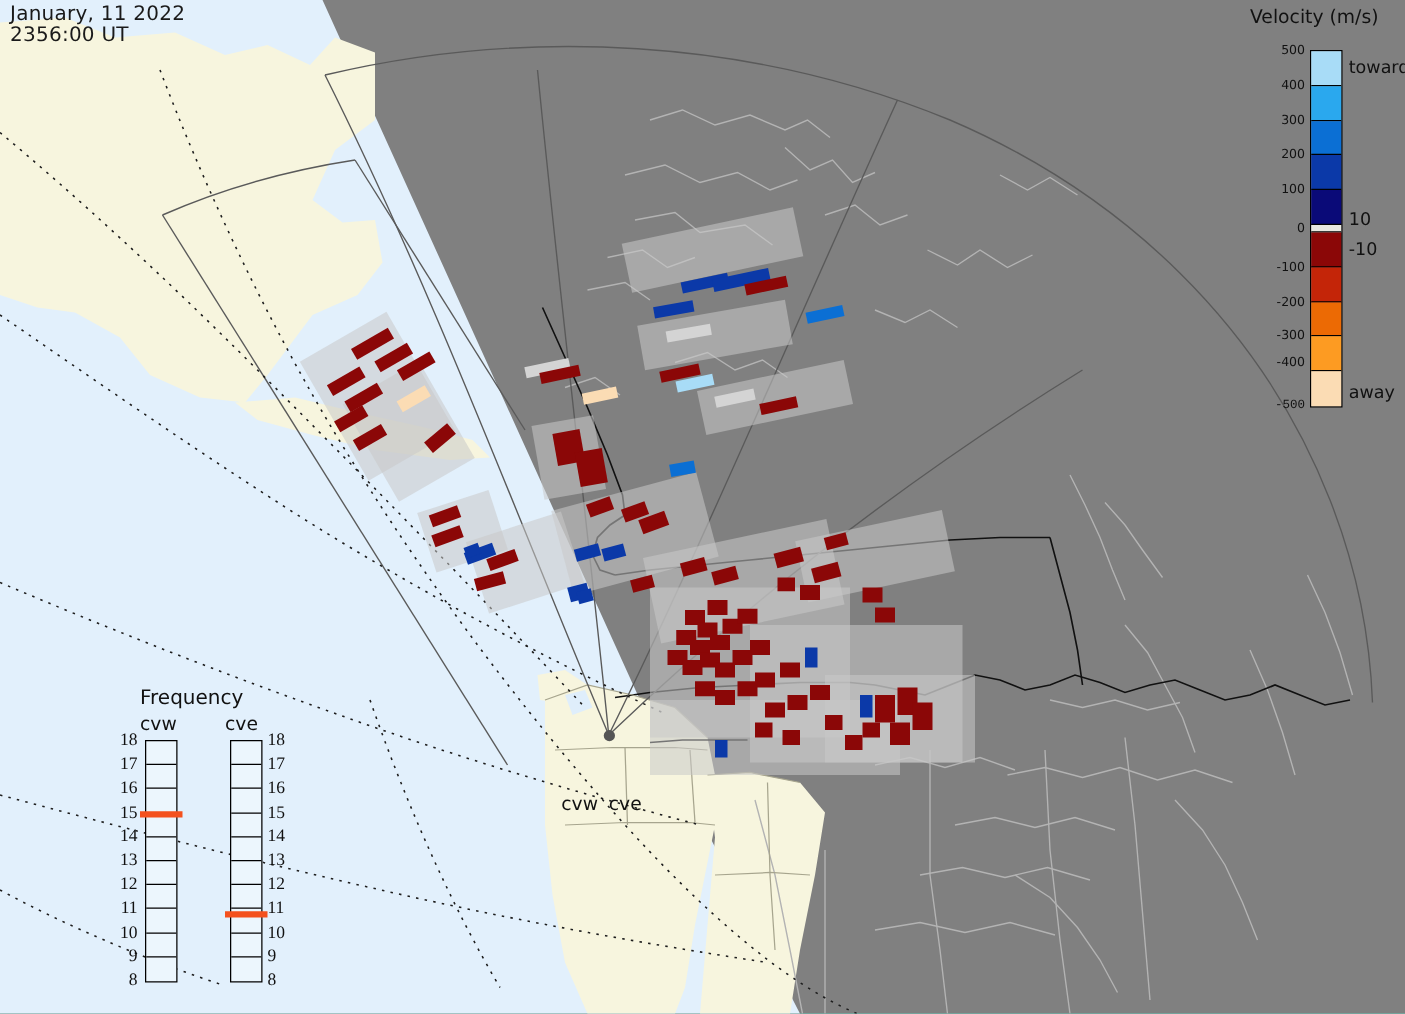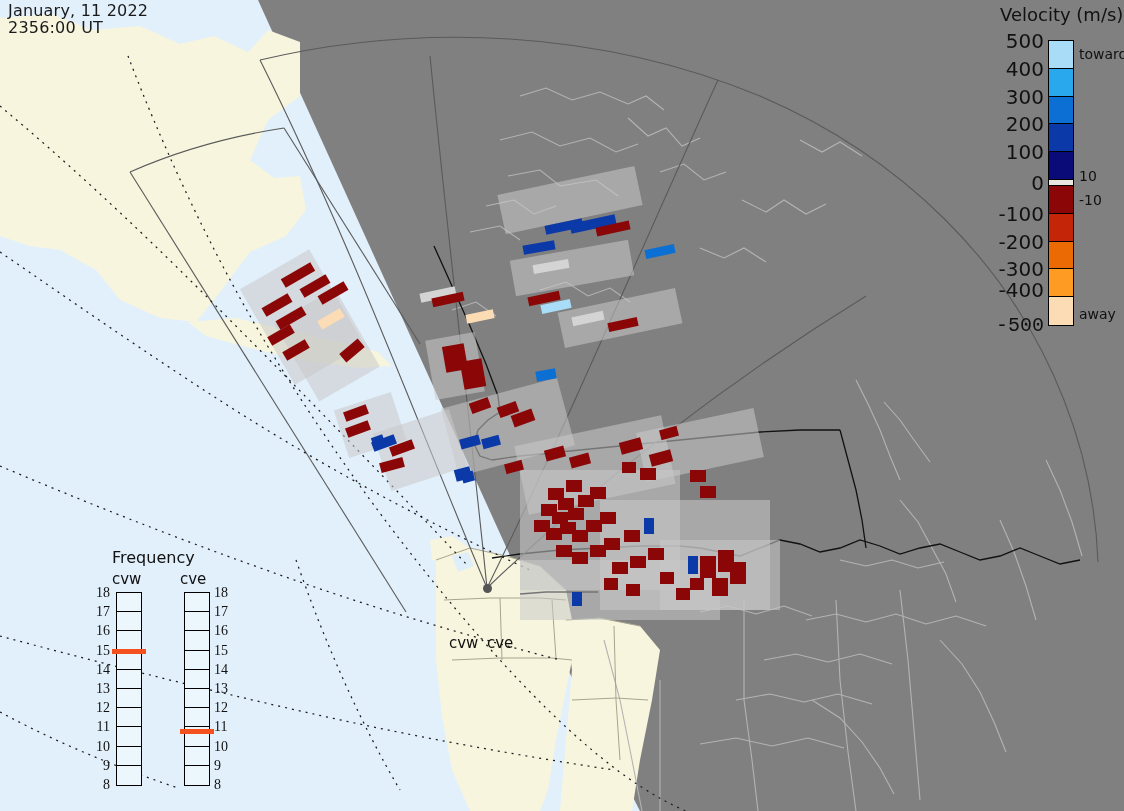--- a/index.html
+++ b/index.html
@@ -13,26 +13,26 @@
   
   .tstamp{position:absolute;left:8px;top:2px;font-size:16px;line-height:17px;
           color:#1a1a1a;font-family:"DejaVu Sans",sans-serif;white-space:pre;letter-spacing:.2px;}
 
   
   .sta-lbl{position:absolute;font-size:15px;color:#111;font-family:"DejaVu Sans",sans-serif;}
   .sta-dot{position:absolute;width:9px;height:9px;border-radius:50%;background:#555;}
 
   
   #cbar{position:absolute;left:985px;top:4px;width:135px;height:330px;}
-  .cb-title{position:absolute;left:15px;top:0px;font-size:18px;color:#111;white-space:nowrap;}
+  .cb-title{position:absolute;left:15px;top:0px;font-size:15px;color:#111;white-space:nowrap;}
   .cb-strip{position:absolute;left:63px;top:36px;width:26px;height:286px;
             border:1px solid #000;box-sizing:border-box;}
   .cb-seg{width:100%;border-bottom:1px solid #000;box-sizing:border-box;}
   .cb-seg:last-child{border-bottom:none;}
-  .cb-tick{position:absolute;right:76px;font-size:20px;color:#111;text-align:right;
+  .cb-tick{position:absolute;right:76px;font-size:10px;color:#111;text-align:right;
            white-space:nowrap;transform:translateY(-50%);}
   .cb-side{position:absolute;left:94px;font-size:14px;color:#111;white-space:nowrap;
            transform:translateY(-50%);}
 
   
   #freq{position:absolute;left:86px;top:548px;width:160px;height:238px;}
   .fq-title{position:absolute;left:26px;top:0px;font-size:16px;color:#111;}
   .fq-sub{position:absolute;top:22px;font-size:15px;color:#111;}
   .fq-bar{position:absolute;top:44px;width:26px;height:194px;border:1px solid #000;
           box-sizing:border-box;background:#ecf6fd;}

